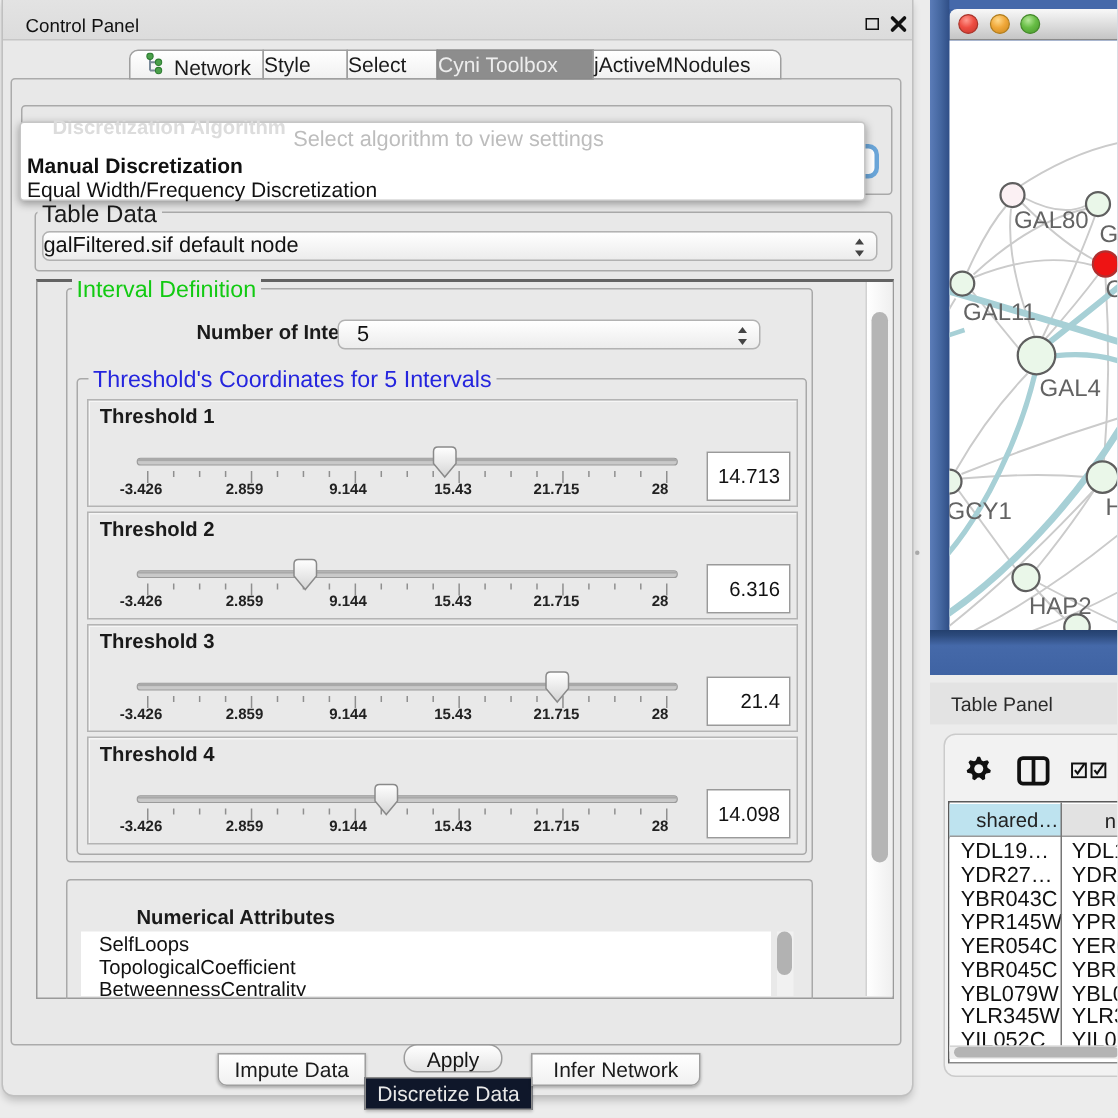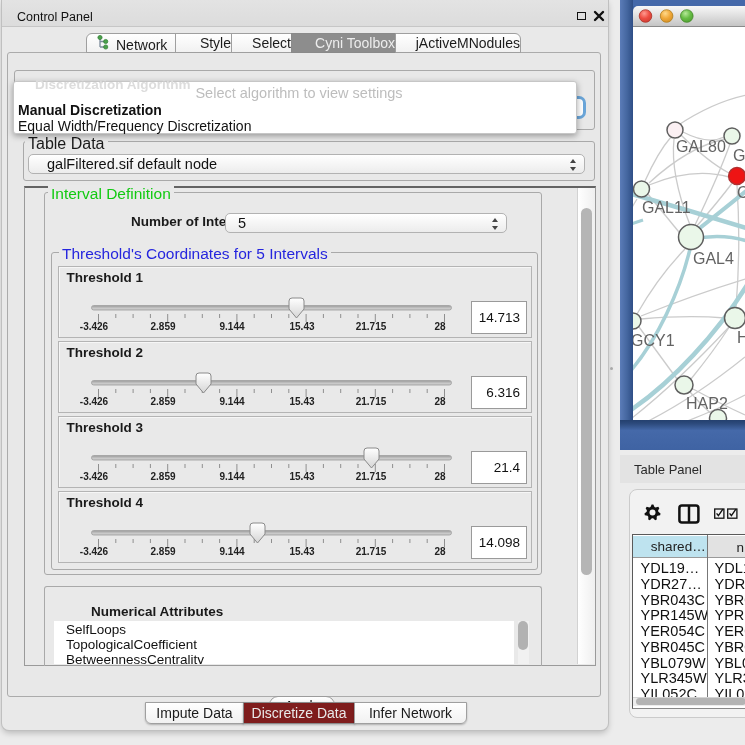--- a/index.html
+++ b/index.html
@@ -8,35 +8,35 @@
 .b135 { font-size:13.5px; font-weight:bold; color:#1a1a1a; white-space:nowrap;padding-left:44px; }
 
 #cpwin { left:2px; top:0; width:606px; height:730px; background:#e9e9e9;
   border-radius:0 0 7px 7px; box-shadow:0 0 0 1px #c0c0c0, 0 3px 6px rgba(0,0,0,.22); }
 #cptitle { left:2px; top:0; width:606px; height:27px; background:linear-gradient(#e3e3e3,#dcdcdc);
   border-bottom:1px solid #c6c6c6; }
 #cptitle span { position:absolute; left:15px; top:9.5px; font-size:12.5px; color:#111; }
 #cpfloat { left:577px; top:11.5px; width:9px; height:8.5px; border:1.6px solid #111; background:transparent; }
 
 .tab { top:33px; height:20px; background:linear-gradient(#ffffff,#f1f1f1); border:1px solid #9f9f9f;
-  font-size:14px; color:#1b1b1b; text-align:right; line-height:19px; white-space:nowrap; }
+  font-size:14px; color:#1b1b1b; text-align:left; line-height:19px; white-space:nowrap; }
 .tab.sel { background:#8d8d8d; color:#ededed; border-color:#8a8a8a; }
 .btab { top:702px; height:22px; background:linear-gradient(#ffffff,#f1f1f1); border:1px solid #9f9f9f;
   font-size:14px; color:#1b1b1b; text-align:center; line-height:21px; white-space:nowrap;
   box-shadow:0 1px 2px rgba(0,0,0,.25); }
-.btab.sel { background:#7f1d1d; color:#e9e9e9; border-color:#8a8a8a; }
+.btab.sel { background:#0f172a; color:#e9e9e9; border-color:#8a8a8a;margin-top:16px; }
 
 #tabpane { left:7px; top:52px; width:594px; height:645px; background:#e8e8e8;
   border:1px solid #ababab; border-radius:3px; }
 
 .grp { border:1px solid #a9a9a9; border-radius:3px; }
 .gtitle { background:#e8e8e8; padding:0 3px; white-space:nowrap; }
 
 .combo { height:20px; background:linear-gradient(#ffffff,#ececec); border:1px solid #b2b2b2;
-  border-radius:5px; font-size:14.5px; color:#111; line-height:18px; padding-left:18px; white-space:nowrap; }
+  border-radius:5px; font-size:14.5px; color:#111; line-height:18px; padding-left:0; white-space:nowrap; }
 .arr { position:absolute; right:7px; width:8px; }
 .arr svg { display:block; }
 
 .thp { left:57.5px; width:474px; height:72px; border:1px solid #b4b4b4; background:#e9e9e9;
   box-shadow:inset 1px 1px 0 #f6f6f6; }
 .thlab { left:8px; top:3px; font-weight:bold; font-size:13.5px; color:#1a1a1a; white-space:nowrap; }
 .vbox { left:412.5px; top:34px; width:56px; height:33px; background:#fff; border:1px solid #9a9a9a;
   font-size:13.5px; color:#111; text-align:right; line-height:31px; padding-right:6px; }
 .tick { width:60px; text-align:center; font-size:10px; font-weight:bold; color:#222; white-space:nowrap; }
 

